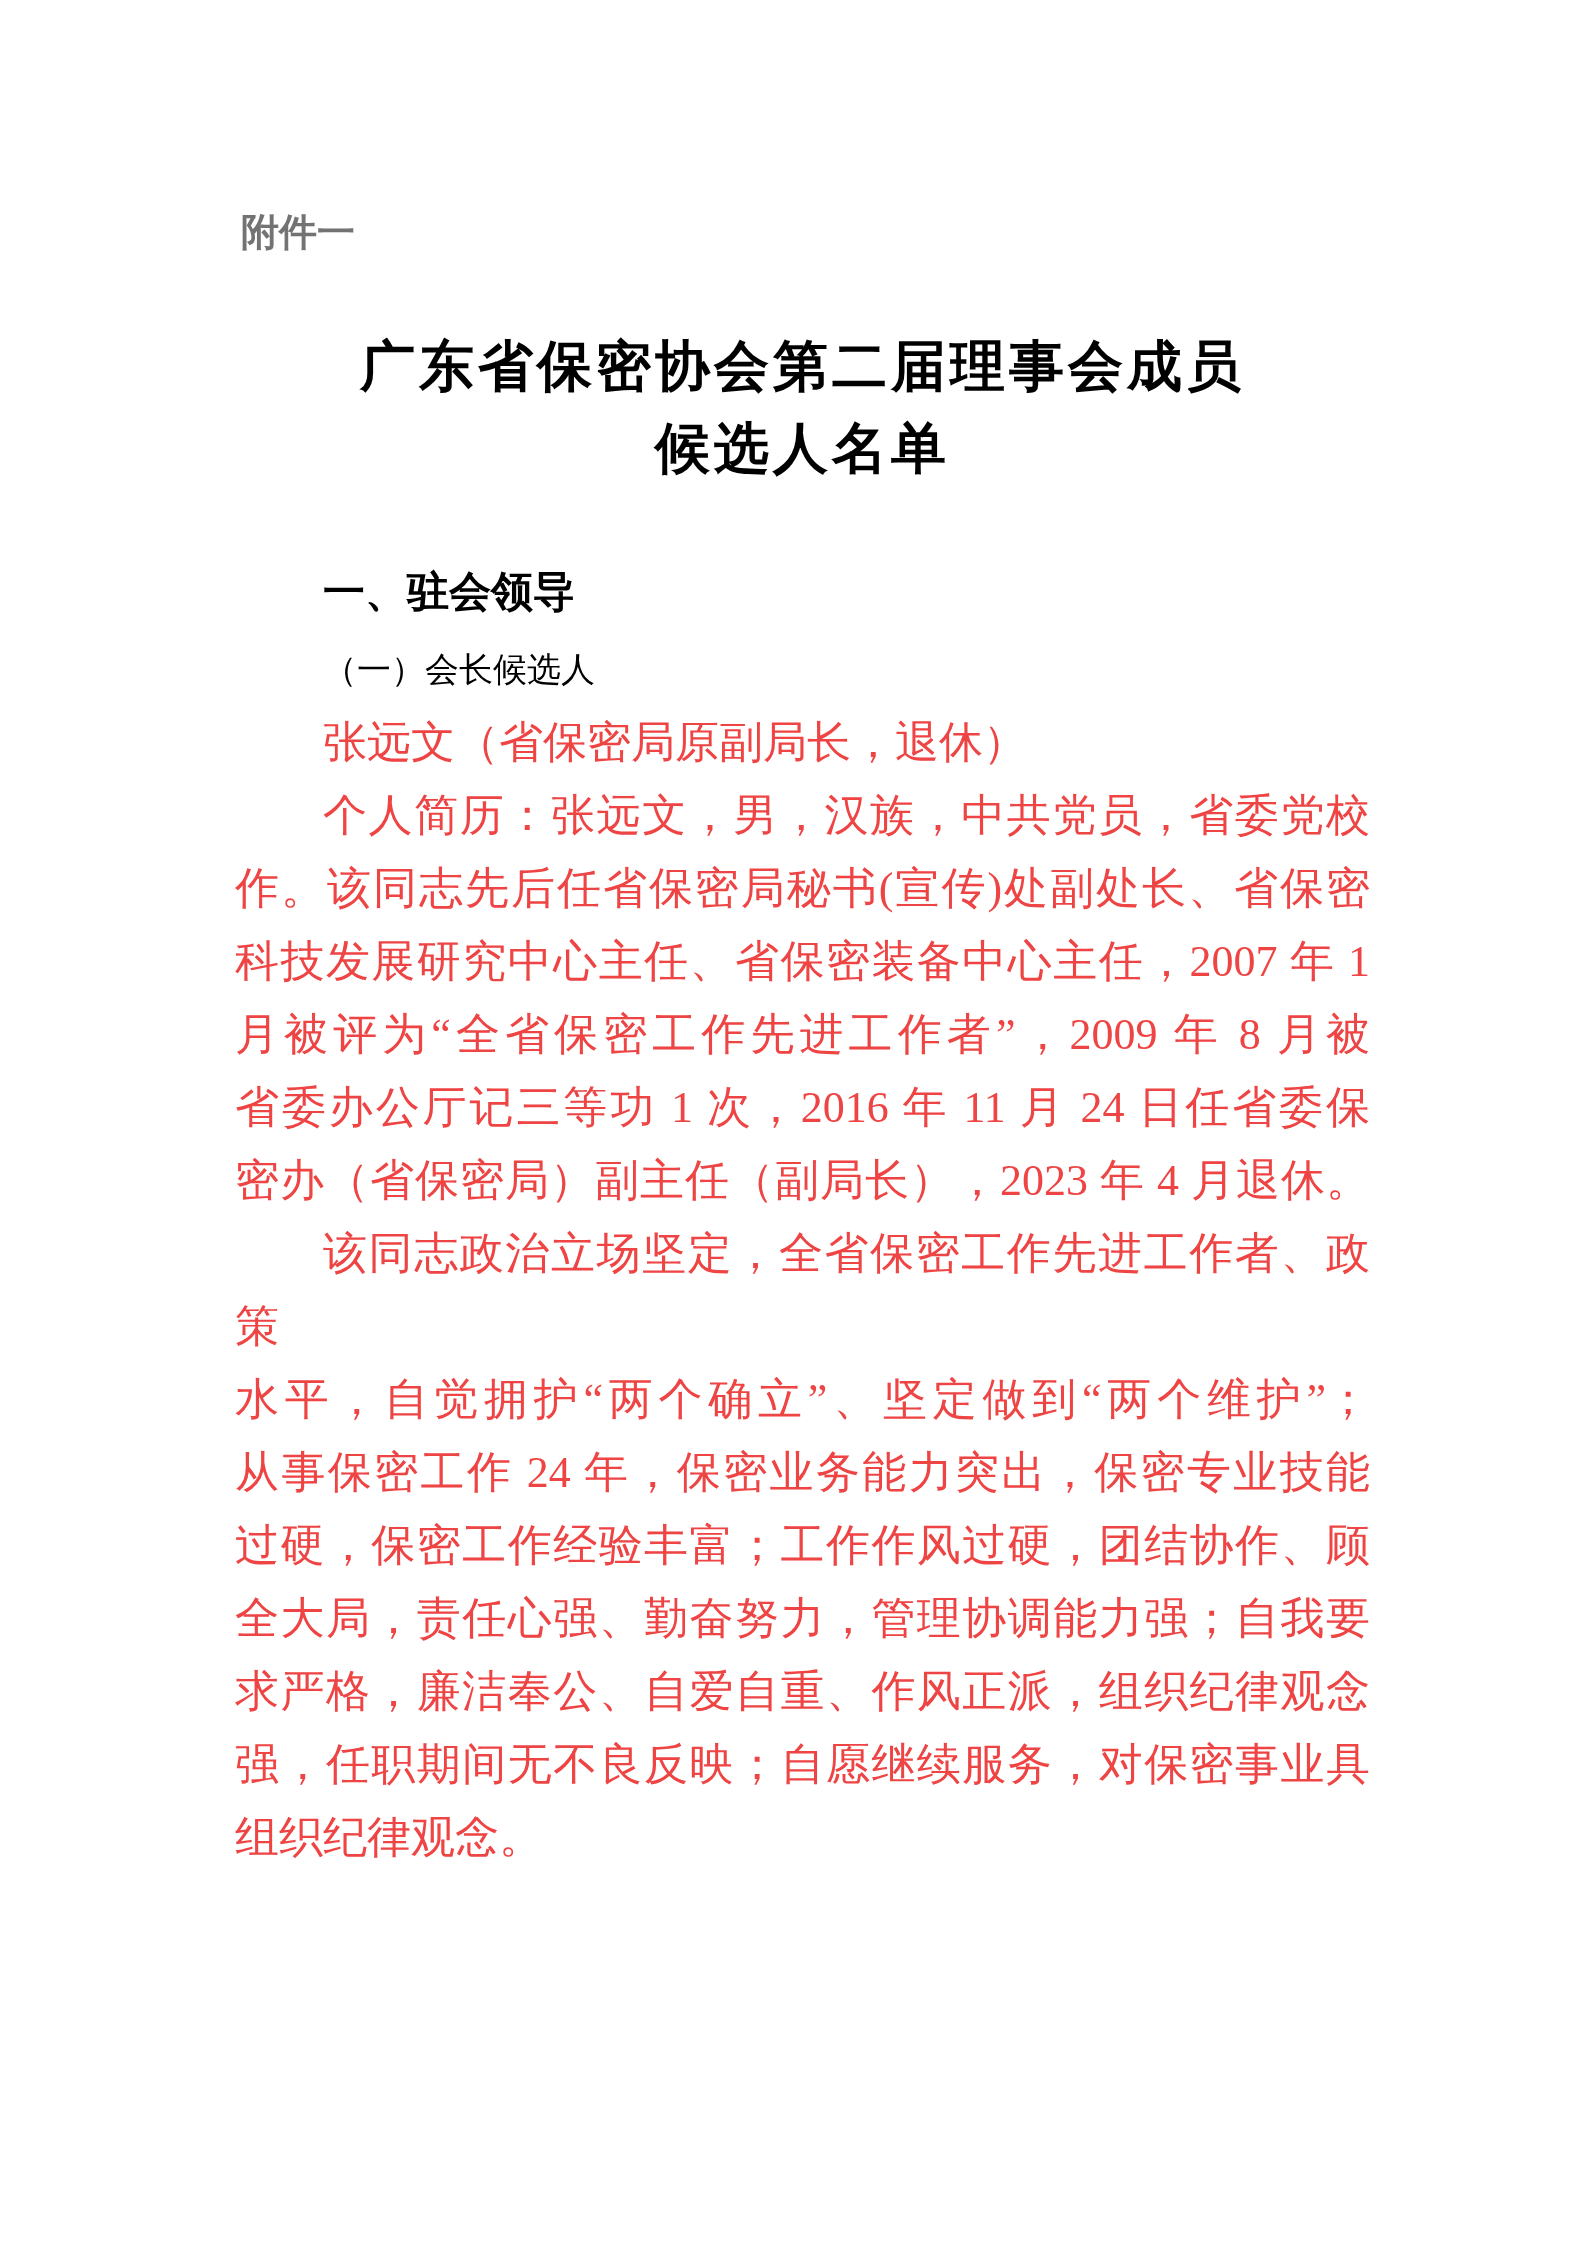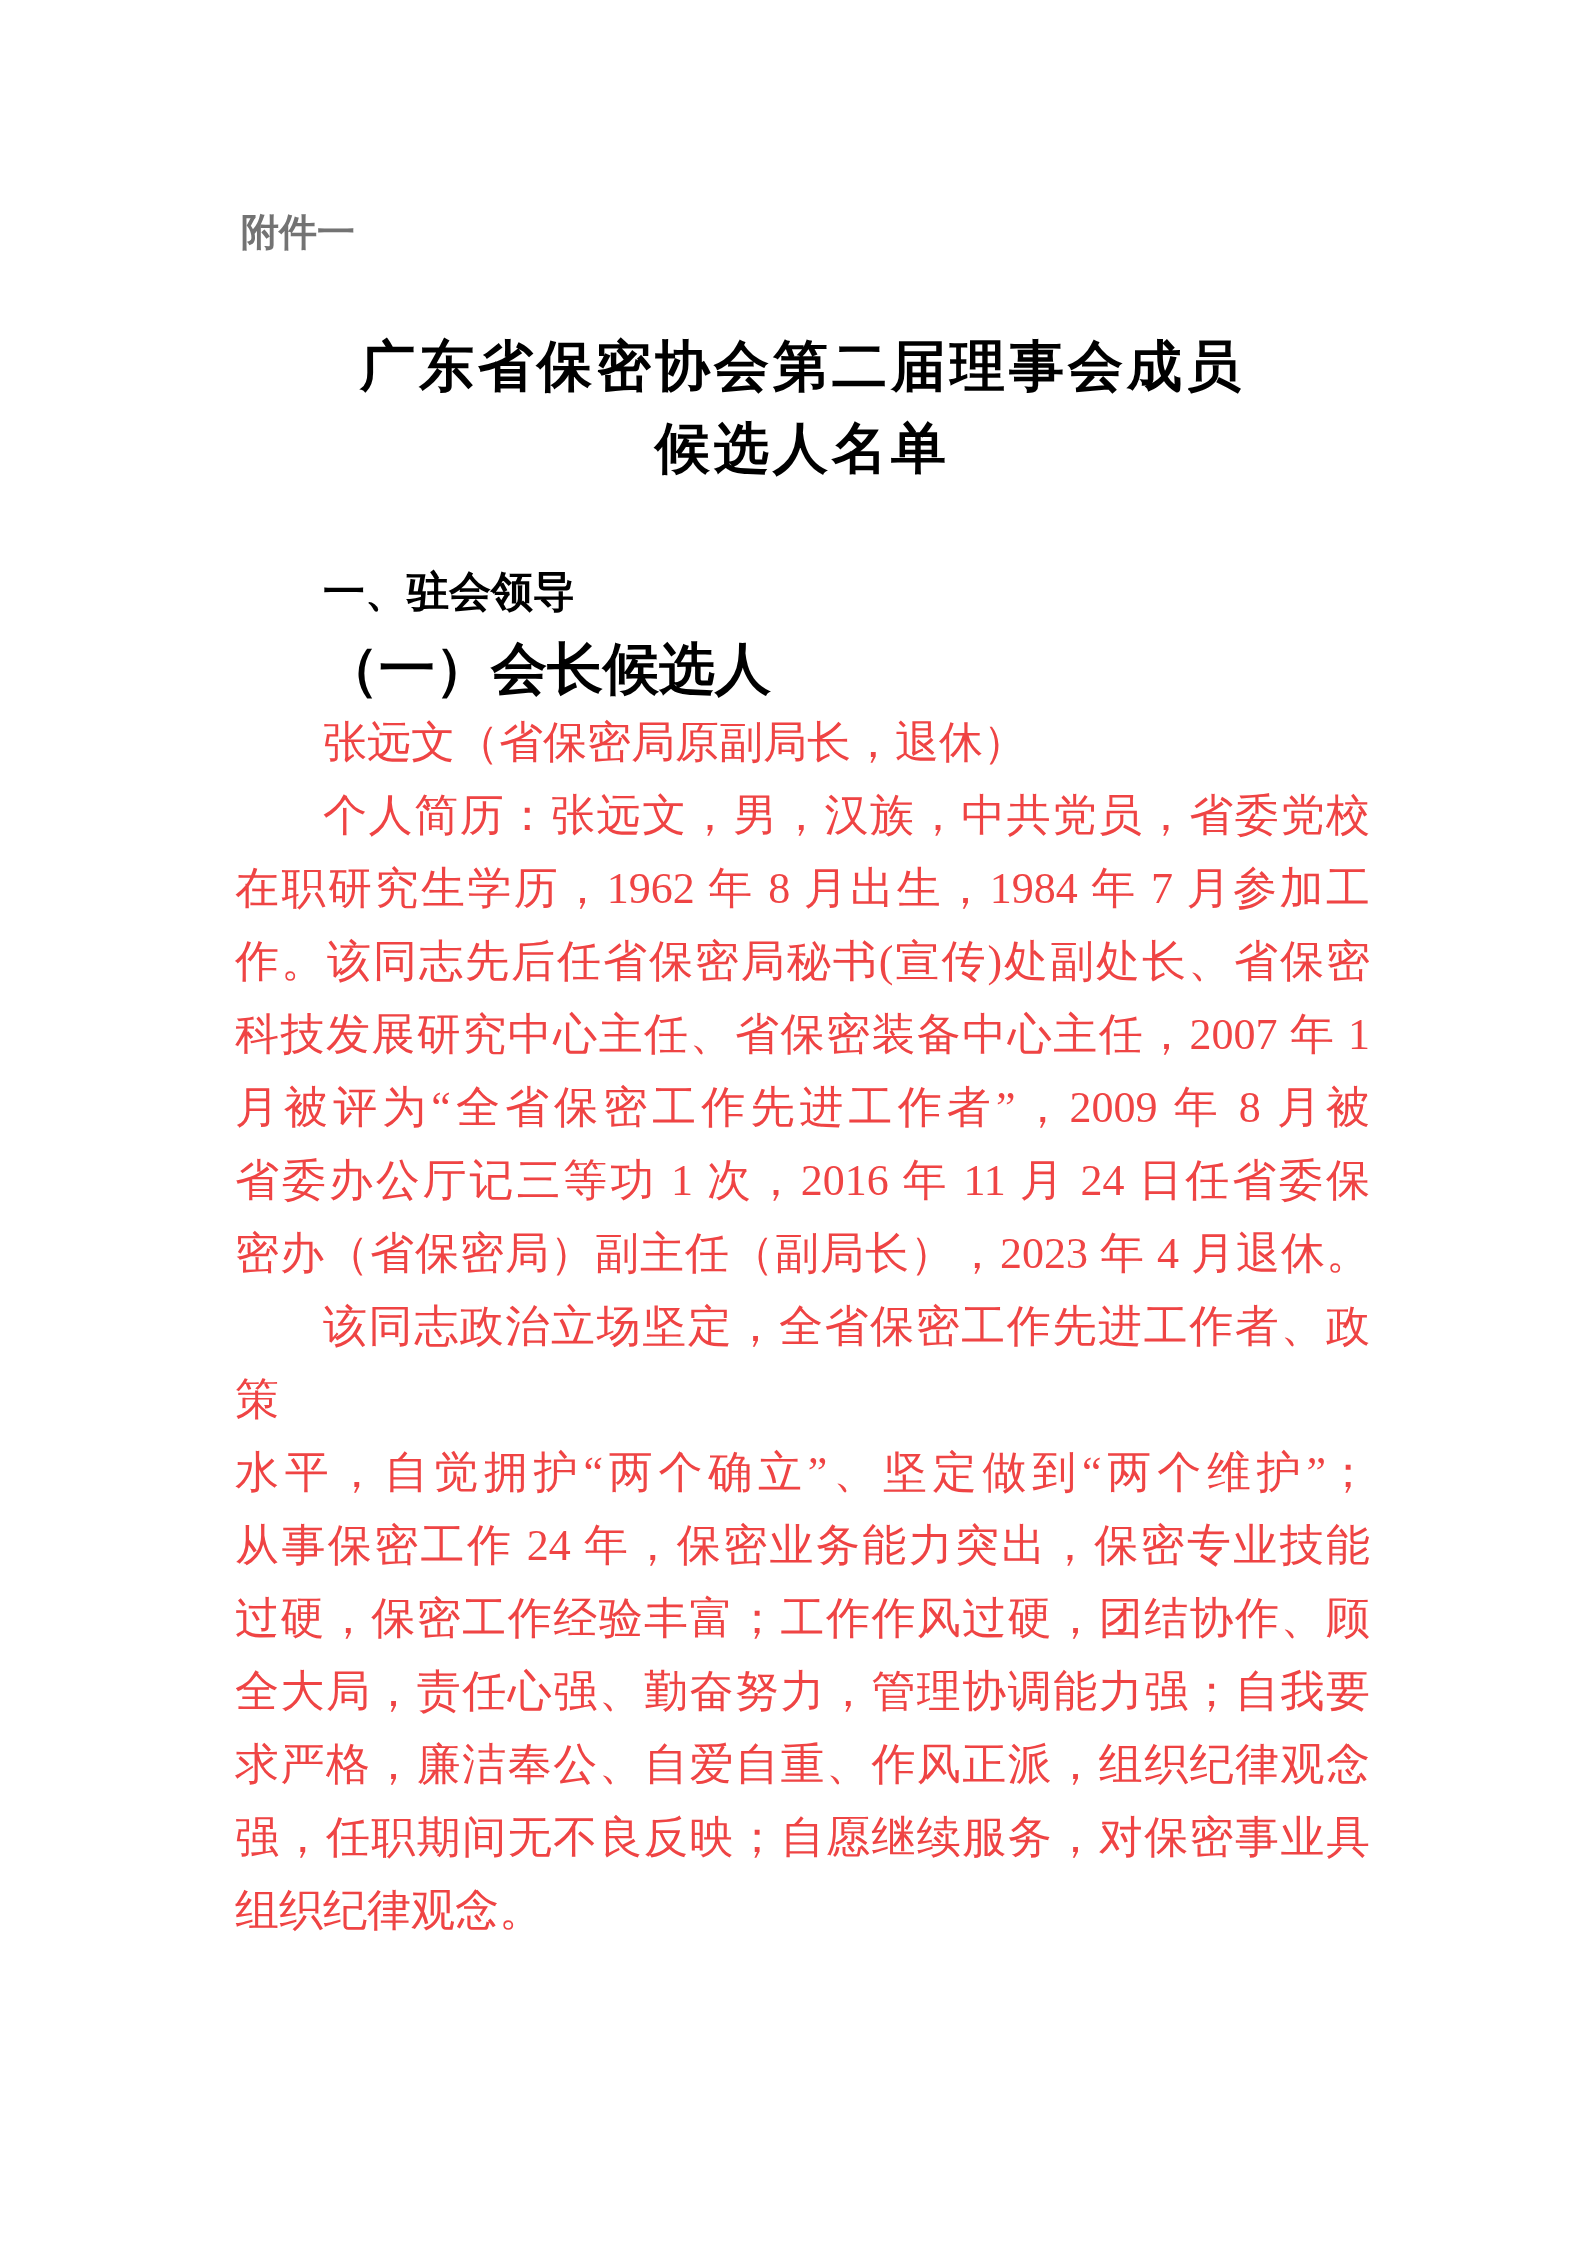--- a/index.html
+++ b/index.html
@@ -54,22 +54,22 @@
     font-weight: 700;
     font-size: 42px;
     line-height: 52px;
     white-space: nowrap;
   }
   .heading-2 {
     position: absolute;
     top: 643px;
     left: 88px;
     font-family: "Liberation Sans", sans-serif;
-    font-weight: 700;
-    font-size: 56px;
+    font-weight: 400;
+    font-size: 34px;
     line-height: 52px;
     white-space: nowrap;
   }
   .body-text {
     position: absolute;
     top: 706px;
     left: 0;
     width: 100%;
     font-family: "Liberation Serif", serif;
     font-size: 44px;
@@ -104,21 +104,20 @@
   <div class="heading-1">一、驻会领导</div>
 
   <div class="heading-2">（一）会长候选人</div>
 
   <div class="body-text">
     <div class="para">
       <div class="line first">张远文（省保密局原副局长，退休）</div>
     </div>
     <div class="para">
         <div class="line first fill">个人简历：张远文，男，汉族，中共党员，省委党校</div>
-        <div class="line fill">在职研究生学历，1962 年 8 月出生，1984 年 7 月参加工</div>
         <div class="line fill">作。该同志先后任省保密局秘书(宣传)处副处长、省保密</div>
         <div class="line fill">科技发展研究中心主任、省保密装备中心主任，2007 年 1</div>
         <div class="line fill">月被评为“全省保密工作先进工作者”，2009 年 8 月被</div>
         <div class="line fill">省委办公厅记三等功 1 次，2016 年 11 月 24 日任省委保</div>
         <div class="line fill">密办（省保密局）副主任（副局长），2023 年 4 月退休。</div>
       </div>
     <div class="para">
         <div class="line first fill">该同志政治立场坚定，全省保密工作先进工作者、政策</div>
         <div class="line fill">水平，自觉拥护“两个确立”、坚定做到“两个维护”；</div>
         <div class="line fill">从事保密工作 24 年，保密业务能力突出，保密专业技能</div>

